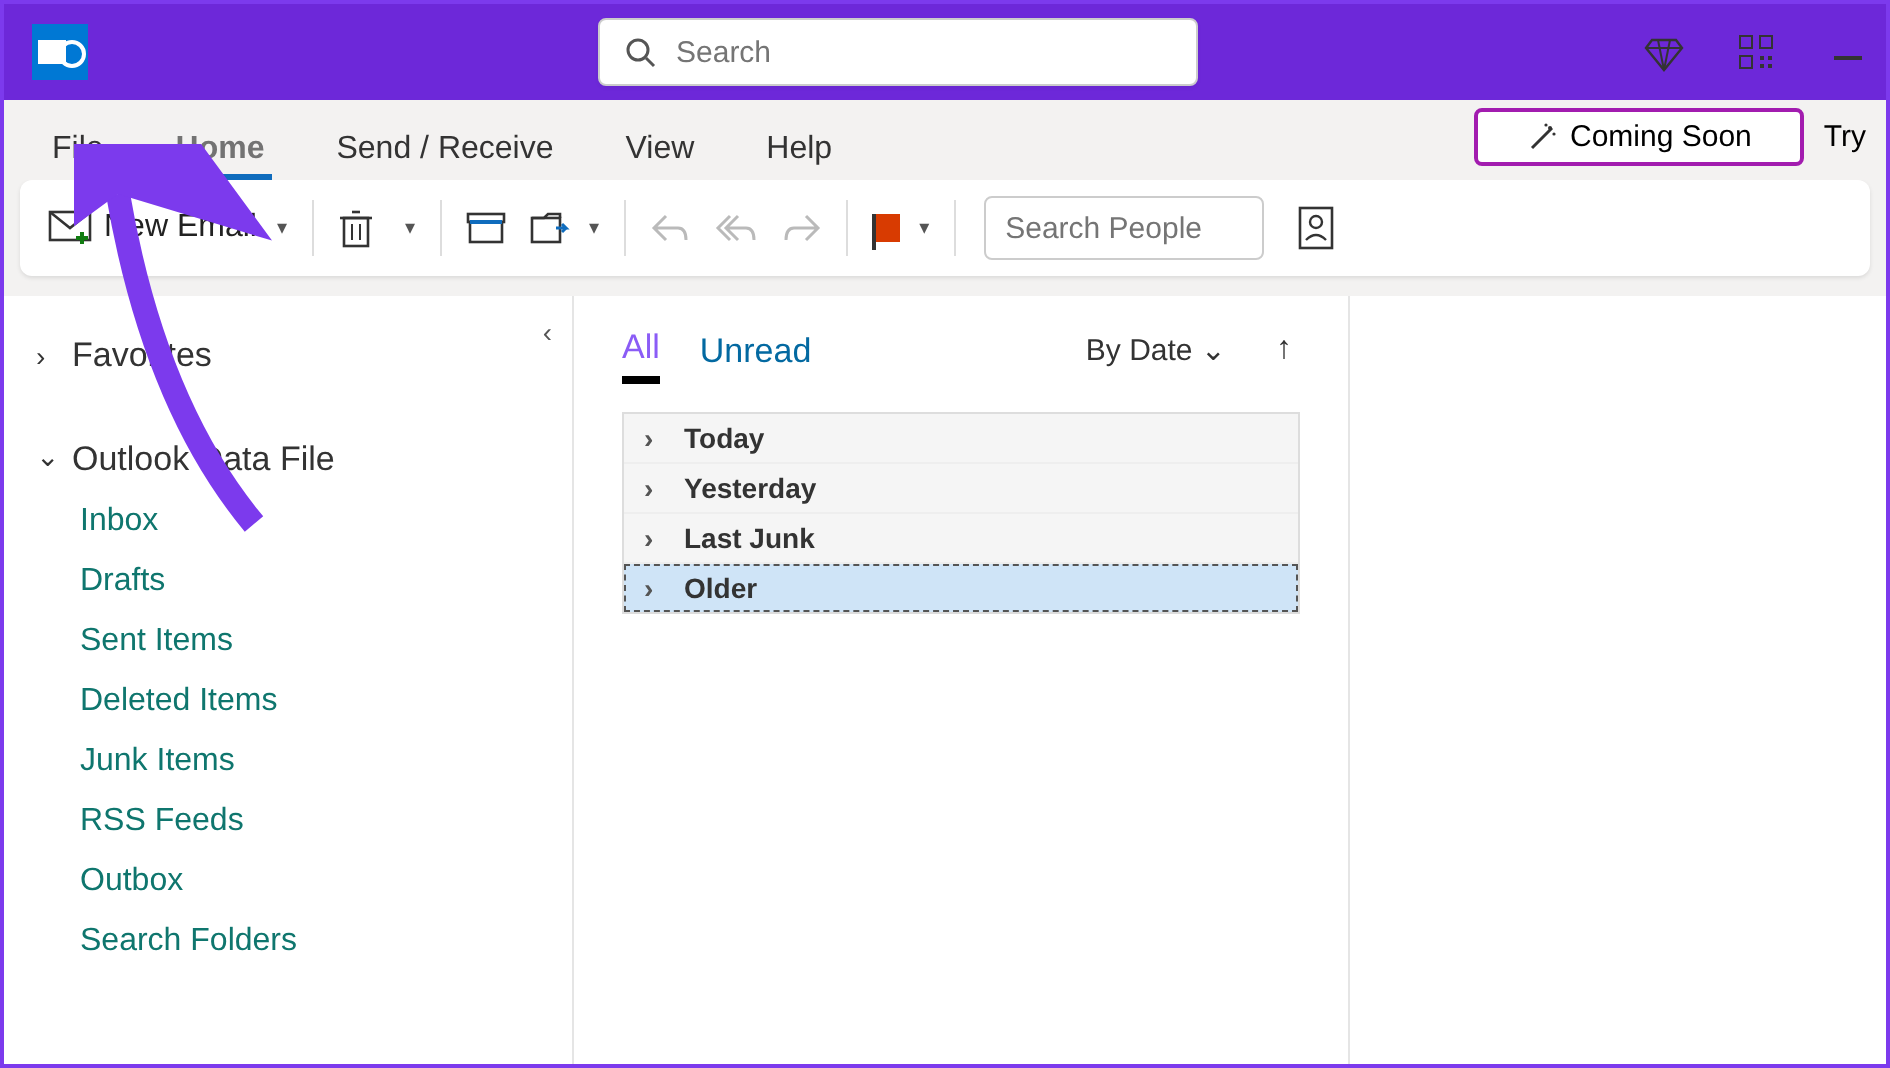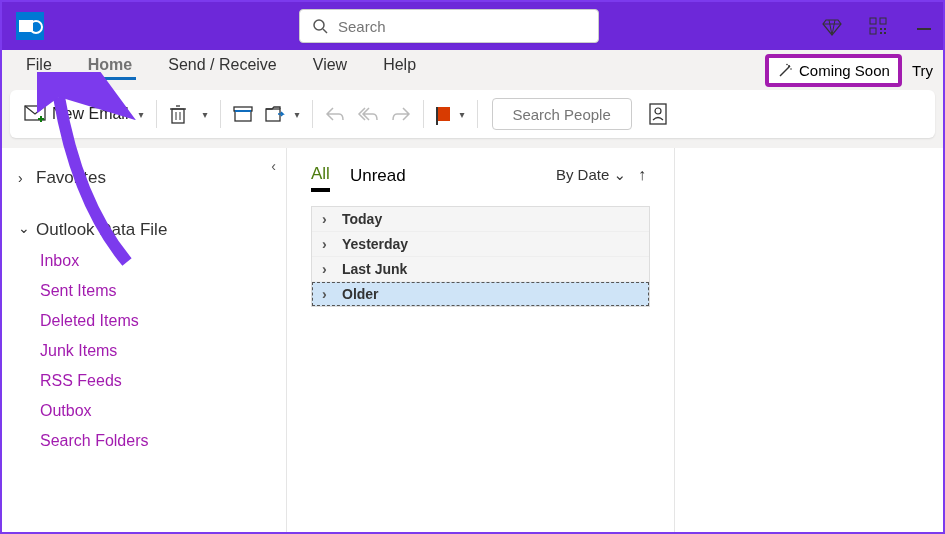--- a/index.html
+++ b/index.html
@@ -11,55 +11,55 @@
   .app-icon::after { content: ""; position: absolute; width: 14px; height: 12px; background: #fff; left: 3px; top: 8px; }
   .app-icon::before { content: ""; position: absolute; width: 10px; height: 10px; border: 2px solid #fff; border-radius: 50%; left: 13px; top: 8px; }
   .search-wrap { position: absolute; left: 297px; top: 7px; width: 300px; height: 34px; background: #fff; border: 1px solid #ccc; border-radius: 4px; display: flex; align-items: center; padding: 0 12px; box-shadow: 0 1px 2px rgba(0,0,0,0.05); }
   .search-wrap svg { flex-shrink: 0; }
   .search-wrap input { border: none; outline: none; font-size: 15px; margin-left: 10px; width: 100%; color: #333; }
   .title-right { position: absolute; right: 8px; top: 0; height: 48px; display: flex; align-items: center; gap: 24px; }
   .title-right .ico { width: 22px; height: 22px; display: flex; align-items: center; justify-content: center; }
   .win-min { width: 14px; height: 2px; background: #333; margin-bottom: -6px; }
 
   
-  .tabs-row { height: 40px; background: #f3f2f1; display: flex; align-items: flex-start; padding-left: 20px; position: relative; }
+  .tabs-row { height: 40px; background: #f3f2f1; display: flex; align-items: flex-end; padding-left: 20px; position: relative; }
   .tab { font-size: 16px; color: #333; padding: 6px 4px; margin-right: 28px; cursor: pointer; }
   .tab.active { color: #737373; font-weight: 600; border-bottom: 3px solid #0f6cbd; padding-bottom: 3px; }
   .tabs-right { position: absolute; right: 6px; top: 4px; display: flex; align-items: center; gap: 6px; }
-  .coming-soon { display: flex; align-items: center; border: 4px solid #a21caf; border-radius: 4px; padding: 4px 8px; font-size: 15px; background: #fff; }
+  .coming-soon { display: flex; align-items: center; border: 2px solid #a21caf; border-radius: 4px; padding: 4px 24px; font-size: 15px; background: #fff; }
   .try { font-size: 15px; padding: 4px; }
 
   
   .toolbar-wrap { background: #f3f2f1; padding: 0 8px 10px 8px; }
   .toolbar { height: 48px; background: #fff; border-radius: 6px; display: flex; align-items: center; padding: 0 8px; box-shadow: 0 1px 2px rgba(0,0,0,0.1); }
   .tbtn { display: flex; align-items: center; padding: 4px 6px; cursor: pointer; gap: 6px; }
   .tbtn .lbl { font-size: 16px; color: #222; }
   .sep { width: 1px; height: 28px; background: #ddd; margin: 0 6px; }
   .dd { font-size: 10px; color: #555; margin-left: 4px; }
   .flag { width: 14px; height: 14px; background: #d83b01; position: relative; }
   .flag::after { content:""; position:absolute; width:2px; height:18px; background:#333; left:0; top:0; }
-  .search-people { height: 32px; border: 1px solid #ccc; border-radius: 4px; padding: 0 10px; font-size: 15px; width: 140px; outline:none; margin-left: 8px; text-align: center;}
+  .search-people { height: 32px; border: 1px solid #ccc; border-radius: 4px; padding: 0 10px; font-size: 15px; width: 140px; outline:none; margin-left: 8px;}
   .addr-icon { margin-left: 10px; }
 
   
   .main { display: flex; height: calc(100% - 48px - 40px - 58px); }
   .nav { width: 285px; border-right: 1px solid #e5e5e5; padding: 14px 16px; position: relative; }
   .collapse-caret { position: absolute; right: 10px; top: 10px; font-size: 14px; color: #555; cursor:pointer;}
   .nav-group-hdr { display: flex; align-items: center; font-size: 17px; color: #333; padding: 6px 0; cursor:pointer; }
   .caret { display:inline-block; width: 10px; margin-right: 8px; font-size: 14px; color:#333;}
   .caret.collapsed::before { content: "›"; }
   .caret.expanded::before { content: "⌄"; position:relative; top:-2px;}
-  .nav-item { font-size: 16px; color: #a21caf; padding: 6px 0 6px 22px; cursor:pointer;}
+  .nav-item { font-size: 16px; color: #0f766e; padding: 6px 0 6px 22px; cursor:pointer;}
   .nav-spacer { height: 20px; }
 
   .list-pane { width: 388px; border-right: 1px solid #e5e5e5; padding: 16px 24px 0 24px; position:relative;}
   .list-tabs { display: flex; align-items: center; gap: 20px; }
-  .list-tab { font-size: 17px; color: #000000; cursor:pointer; padding-bottom:4px;}
-  .list-tab.active { color: #4d7c0f; border-bottom: 4px solid #000000; }
-  .sort-ctrl { position: absolute; right: 28px; top: 18px; display: flex; align-items: center; gap: 12px; font-size: 15px; color: #333; }
+  .list-tab { font-size: 17px; color: #0369a1; cursor:pointer; padding-bottom:4px;}
+  .list-tab.active { color: #8b5cf6; border-bottom: 4px solid #000000; }
+  .sort-ctrl { position: absolute; right: 28px; top: 18px; display: flex; align-items: center; gap: 25px; font-size: 15px; color: #333; }
   .sort-asc { font-size: 16px; }
   .group-list { margin-top: 14px; border:1px solid #ddd;}
   .group-row { display: flex; align-items: center; padding: 4px 10px; border-bottom: 1px solid #eee; font-size: 14px; font-weight:700; color:#333; cursor:pointer; background:#f5f5f5;}
   .group-row:last-child { border-bottom: none; }
   .group-row.selected { background: #cfe4f7; outline:1px dashed #555; outline-offset:-1px;}
   .group-row .gcaret { width: 14px; font-size: 14px; color:#555; margin-right:6px;}
 
   .reading { flex: 1; }
 
   
@@ -206,20 +206,21 @@
     <div class="nav-group-hdr">
       <span class="caret collapsed"></span>
       <span>Favorites</span>
     </div>
     <div class="nav-spacer"></div>
     <div class="nav-group-hdr">
       <span class="caret expanded"></span>
       <span>Outlook Data File</span>
     </div>
     <div class="nav-item">Inbox</div>
+    <div class="nav-item">Drafts</div>
     <div class="nav-item">Sent Items</div>
     <div class="nav-item">Deleted Items</div>
     <div class="nav-item">Junk Items</div>
     <div class="nav-item">RSS Feeds</div>
     <div class="nav-item">Outbox</div>
     <div class="nav-item">Search Folders</div>
   </div>
 
   <div class="list-pane">
     <div class="list-tabs">

